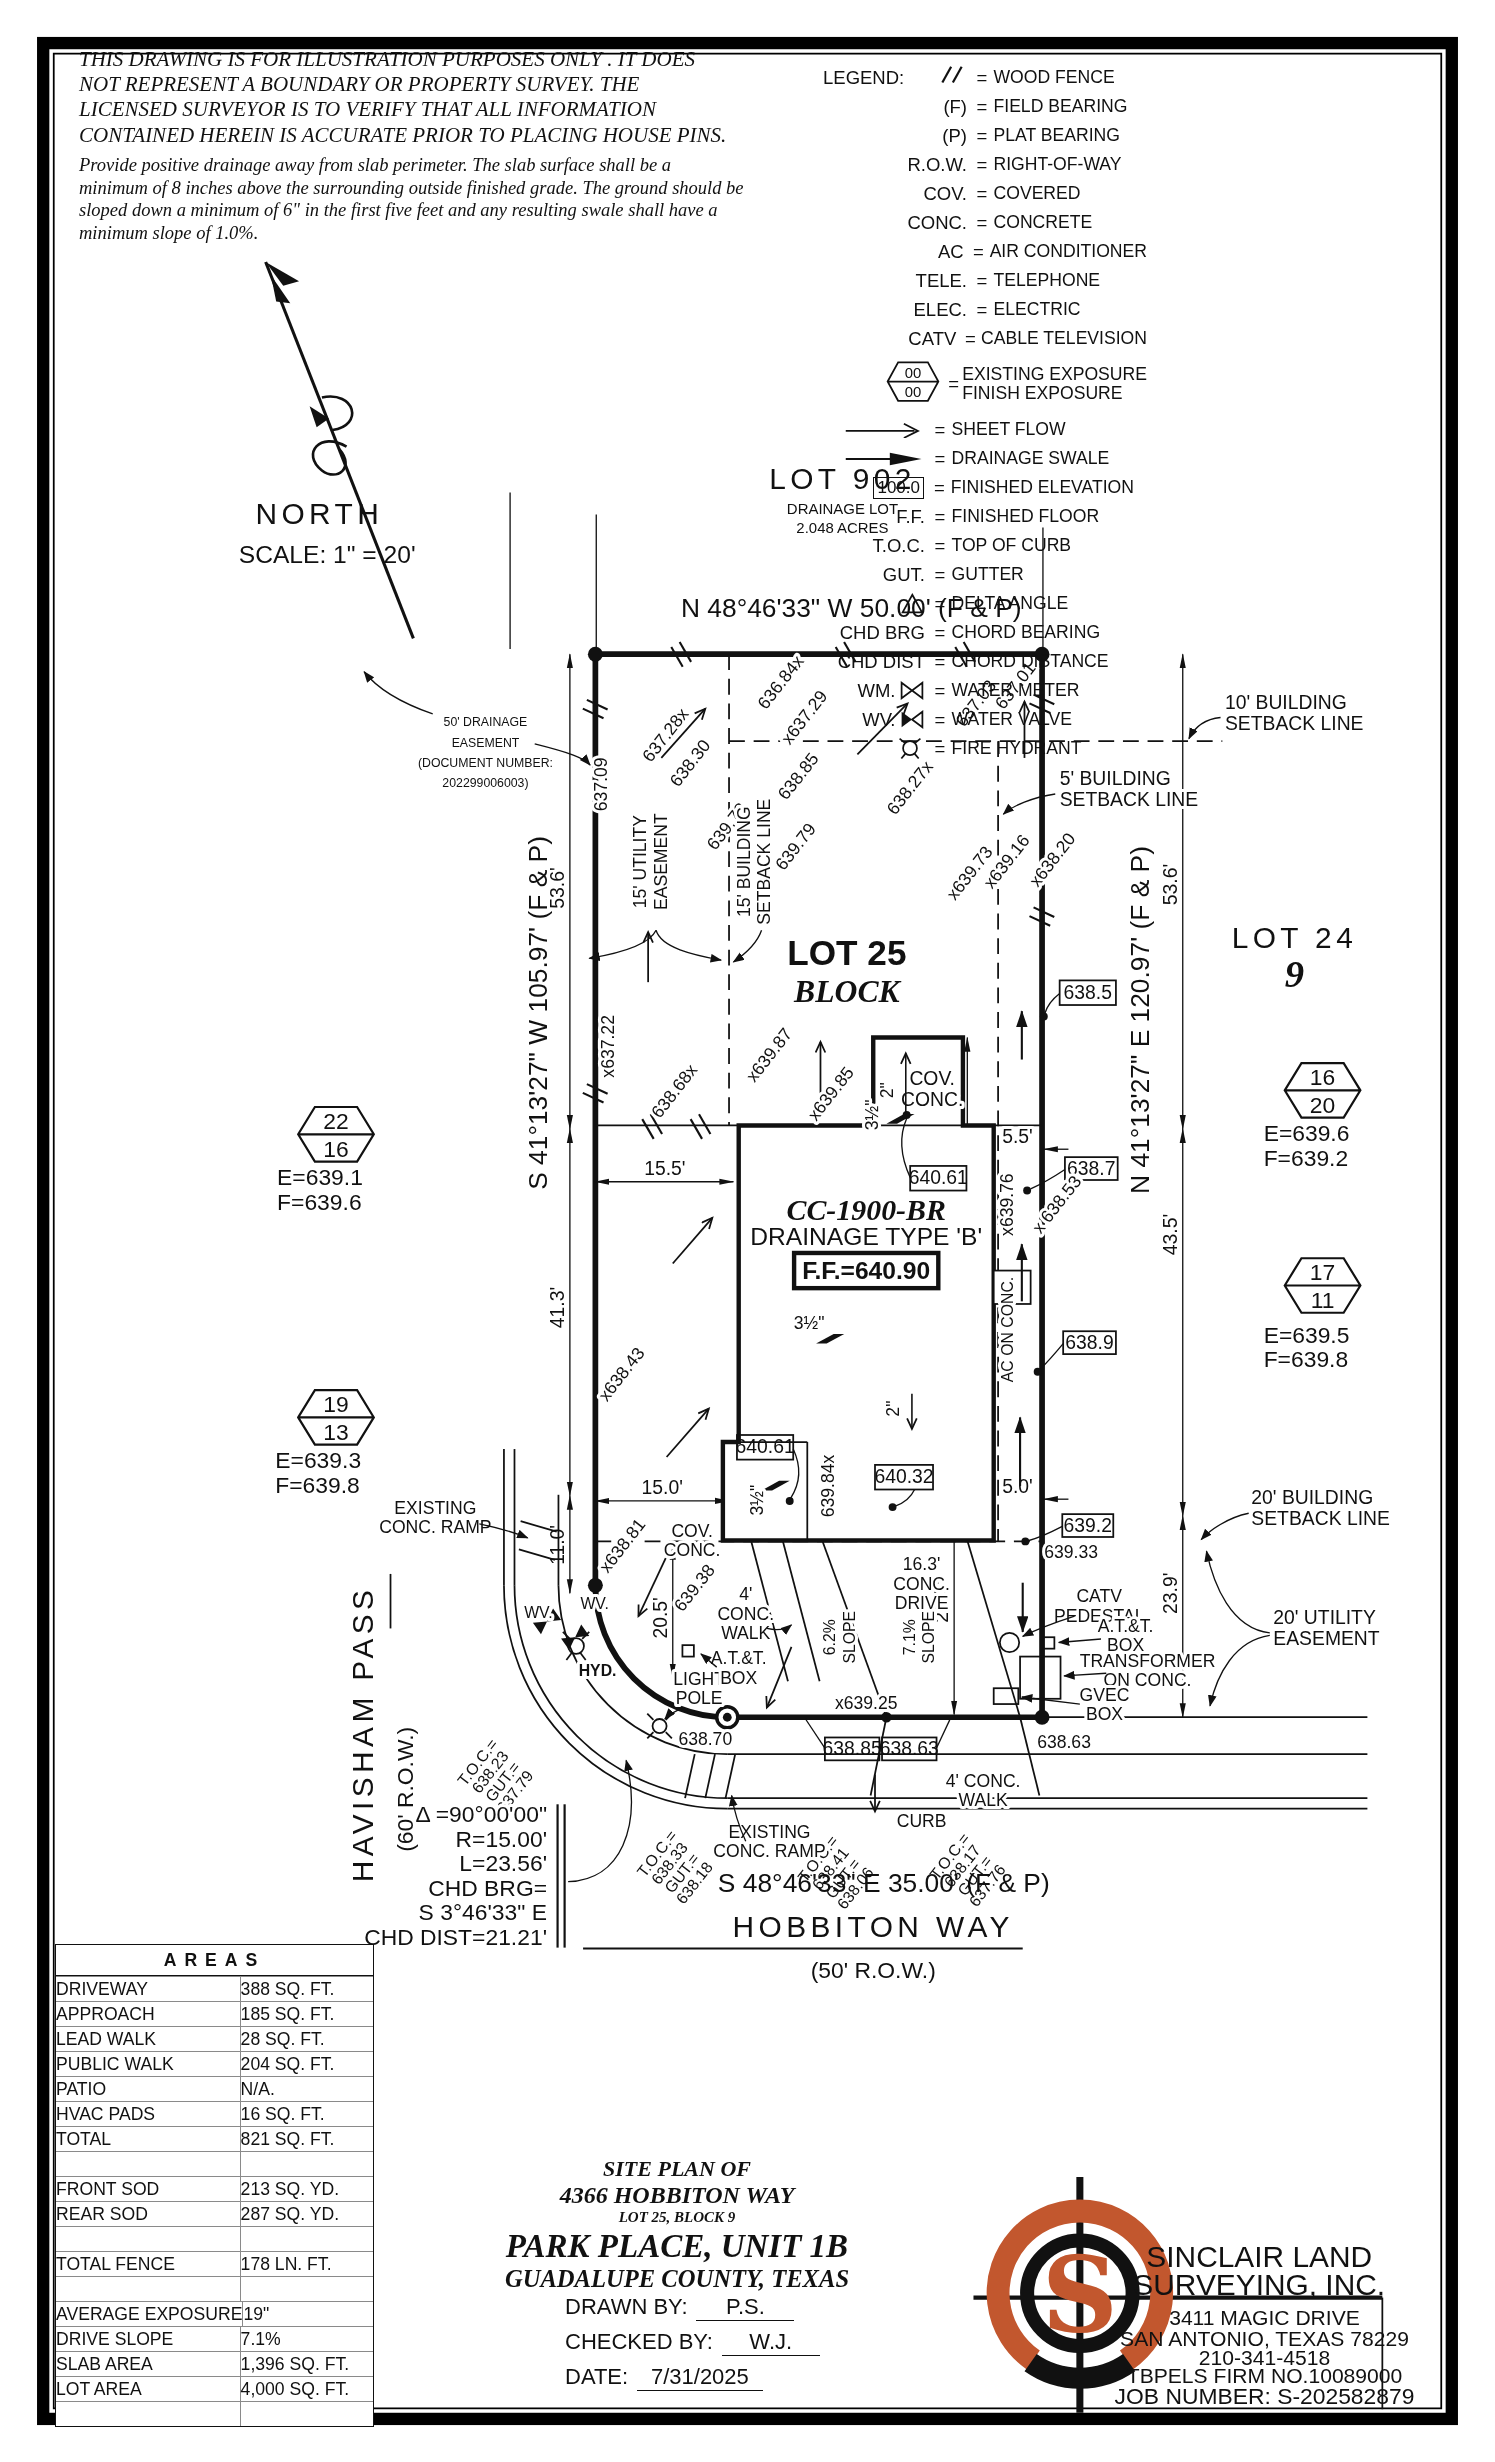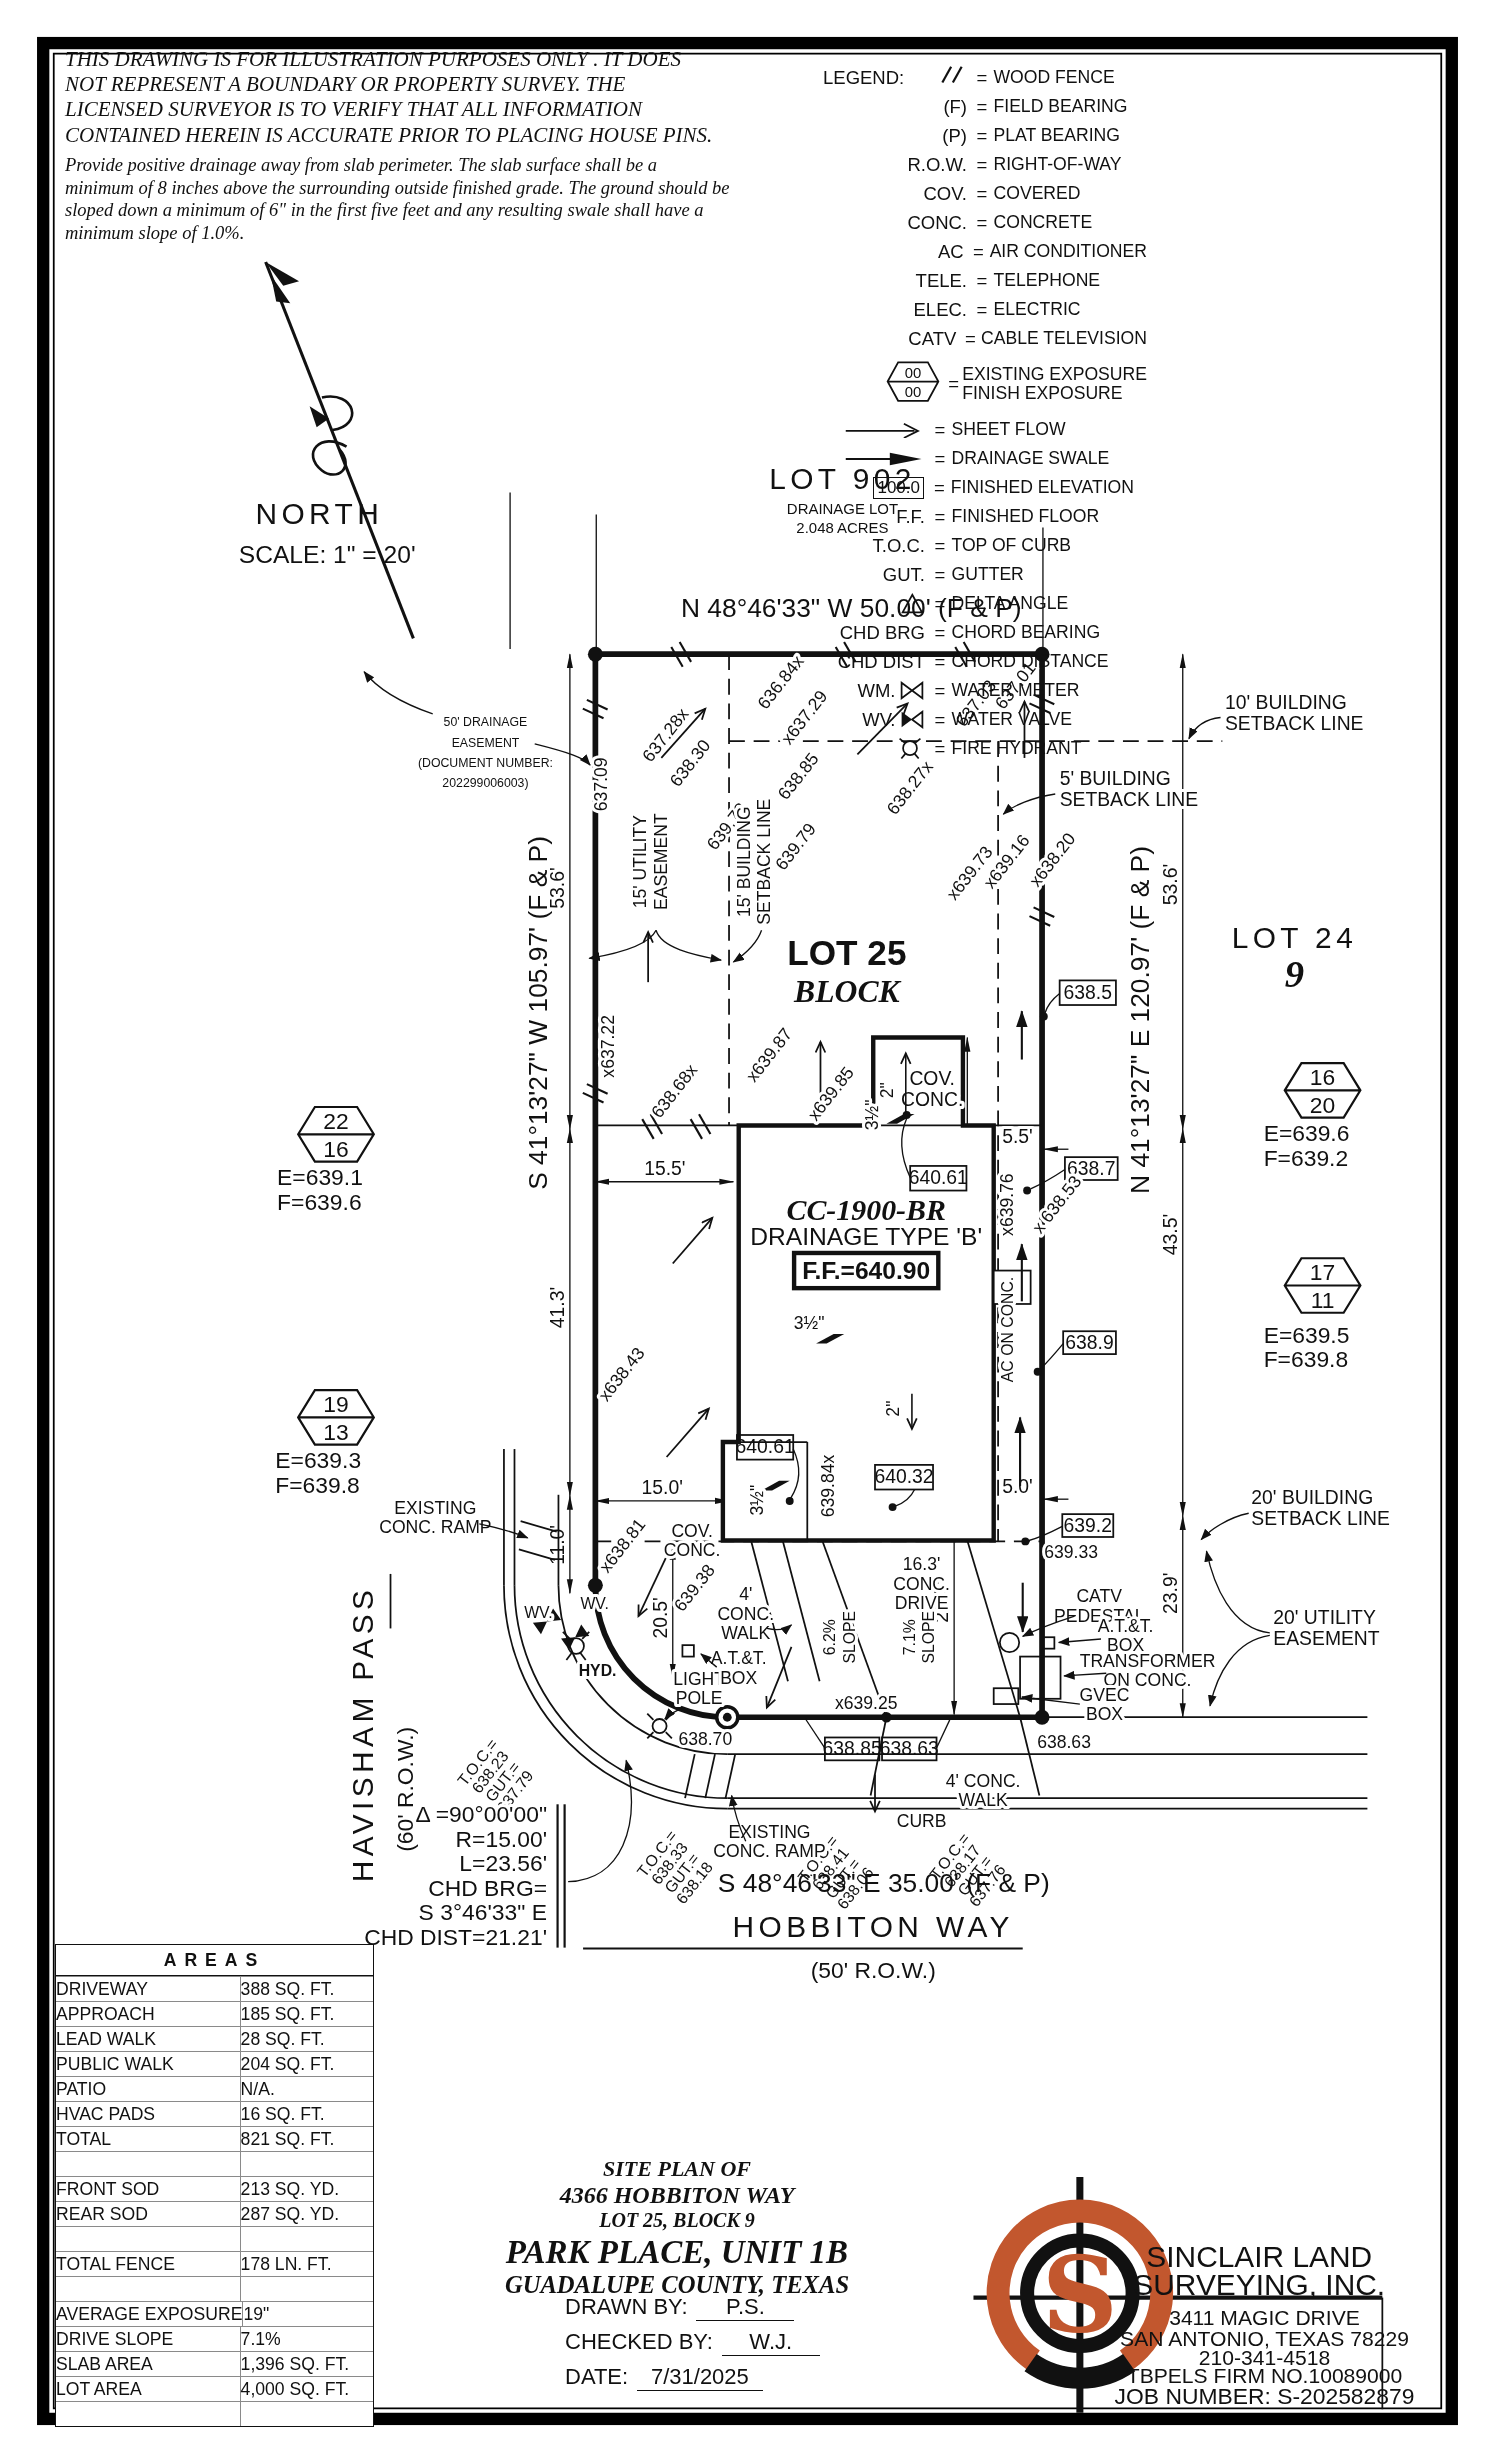--- a/index.html
+++ b/index.html
@@ -10,21 +10,21 @@
   text{fill:#111;font-family:"Liberation Sans",sans-serif;}
   .h{stroke:#fff;stroke-width:7px;paint-order:stroke;stroke-linejoin:round;}
   .mid{text-anchor:middle}.end{text-anchor:end}.t17{font-size:17px}.t18{font-size:18px}.t20{font-size:20px}
   .t22{font-size:22px}.t24{font-size:24px}.t26{font-size:26px}.t28{font-size:28px}
   .t30{font-size:30px}.t34{font-size:34px}.t36{font-size:36px}.t40{font-size:40px}
   .t44{font-size:44px}
   .b{font-weight:bold}.i{font-style:italic}
   .ser{font-family:"Liberation Serif",serif}
   .sp{letter-spacing:5px}
   
-  .disclaimer{position:absolute;left:65px;top:47px;width:712px;}
+  .disclaimer{position:absolute;left:79px;top:47px;width:712px;}
   .disc-caps div{font:italic 21px/1.2 "Liberation Serif",serif;}
   .disc-para div{font:italic 18.5px/1.22 "Liberation Serif",serif;}
   .disc-para{margin-top:6.2px;}
   .disc-note{margin-top:9.7px;}
   .disc-note div{font:italic 700 17.6px/1.28 "Liberation Serif",serif;letter-spacing:0.5px;}
   
   .legend{position:absolute;left:823px;top:63px;width:635px;font-size:18.5px;}
   .lgrid{display:flex;flex-direction:column;}
   .lcolL{width:324px;}
   .lcolR{width:311px;}
@@ -40,21 +40,21 @@
   
   .areas{position:absolute;left:55px;top:1944px;width:317px;border:1.8px solid #111;background:#fff;font-size:17.6px;}
   .a-title{height:30px;line-height:30px;text-align:center;font-weight:bold;letter-spacing:8px;border-bottom:1.8px solid #111;}
   .a-row{display:flex;height:24px;line-height:24px;border-top:0.9px solid #8a8a8a;}
   .a-row:first-of-type{border-top:none;}
   .a-label{flex:1;padding-left:0;border-right:0.9px solid #8a8a8a;white-space:nowrap;}
   .a-value{width:128px;text-align:left;padding-right:4.4px;white-space:nowrap;}
   
   .titleblock{position:absolute;left:457px;top:2156px;width:440px;text-align:center;
               font-family:"Liberation Serif",serif;font-style:italic;font-weight:bold;}
-  .tb0{font-size:22px;}.tb1{font-size:24px;}.tb2{font-size:20px;text-align:center;}
+  .tb0{font-size:22px;}.tb1{font-size:24px;}.tb2{font-size:15px;text-align:center;}
   .tb3{font-size:33px;margin-top:1.8px;}.tb4{font-size:24.6px;}
   .drawnby{position:absolute;left:565px;top:2294px;font-size:22px;}
   .d-row{margin-bottom:8px;white-space:nowrap;}
   .d-val{display:inline-block;border-bottom:1.8px solid #111;padding:0 14px;margin-left:8.8px;text-align:center;min-width:70px;}
 </style>
 </head>
 <body>
 
 <div id="sheet">
 

